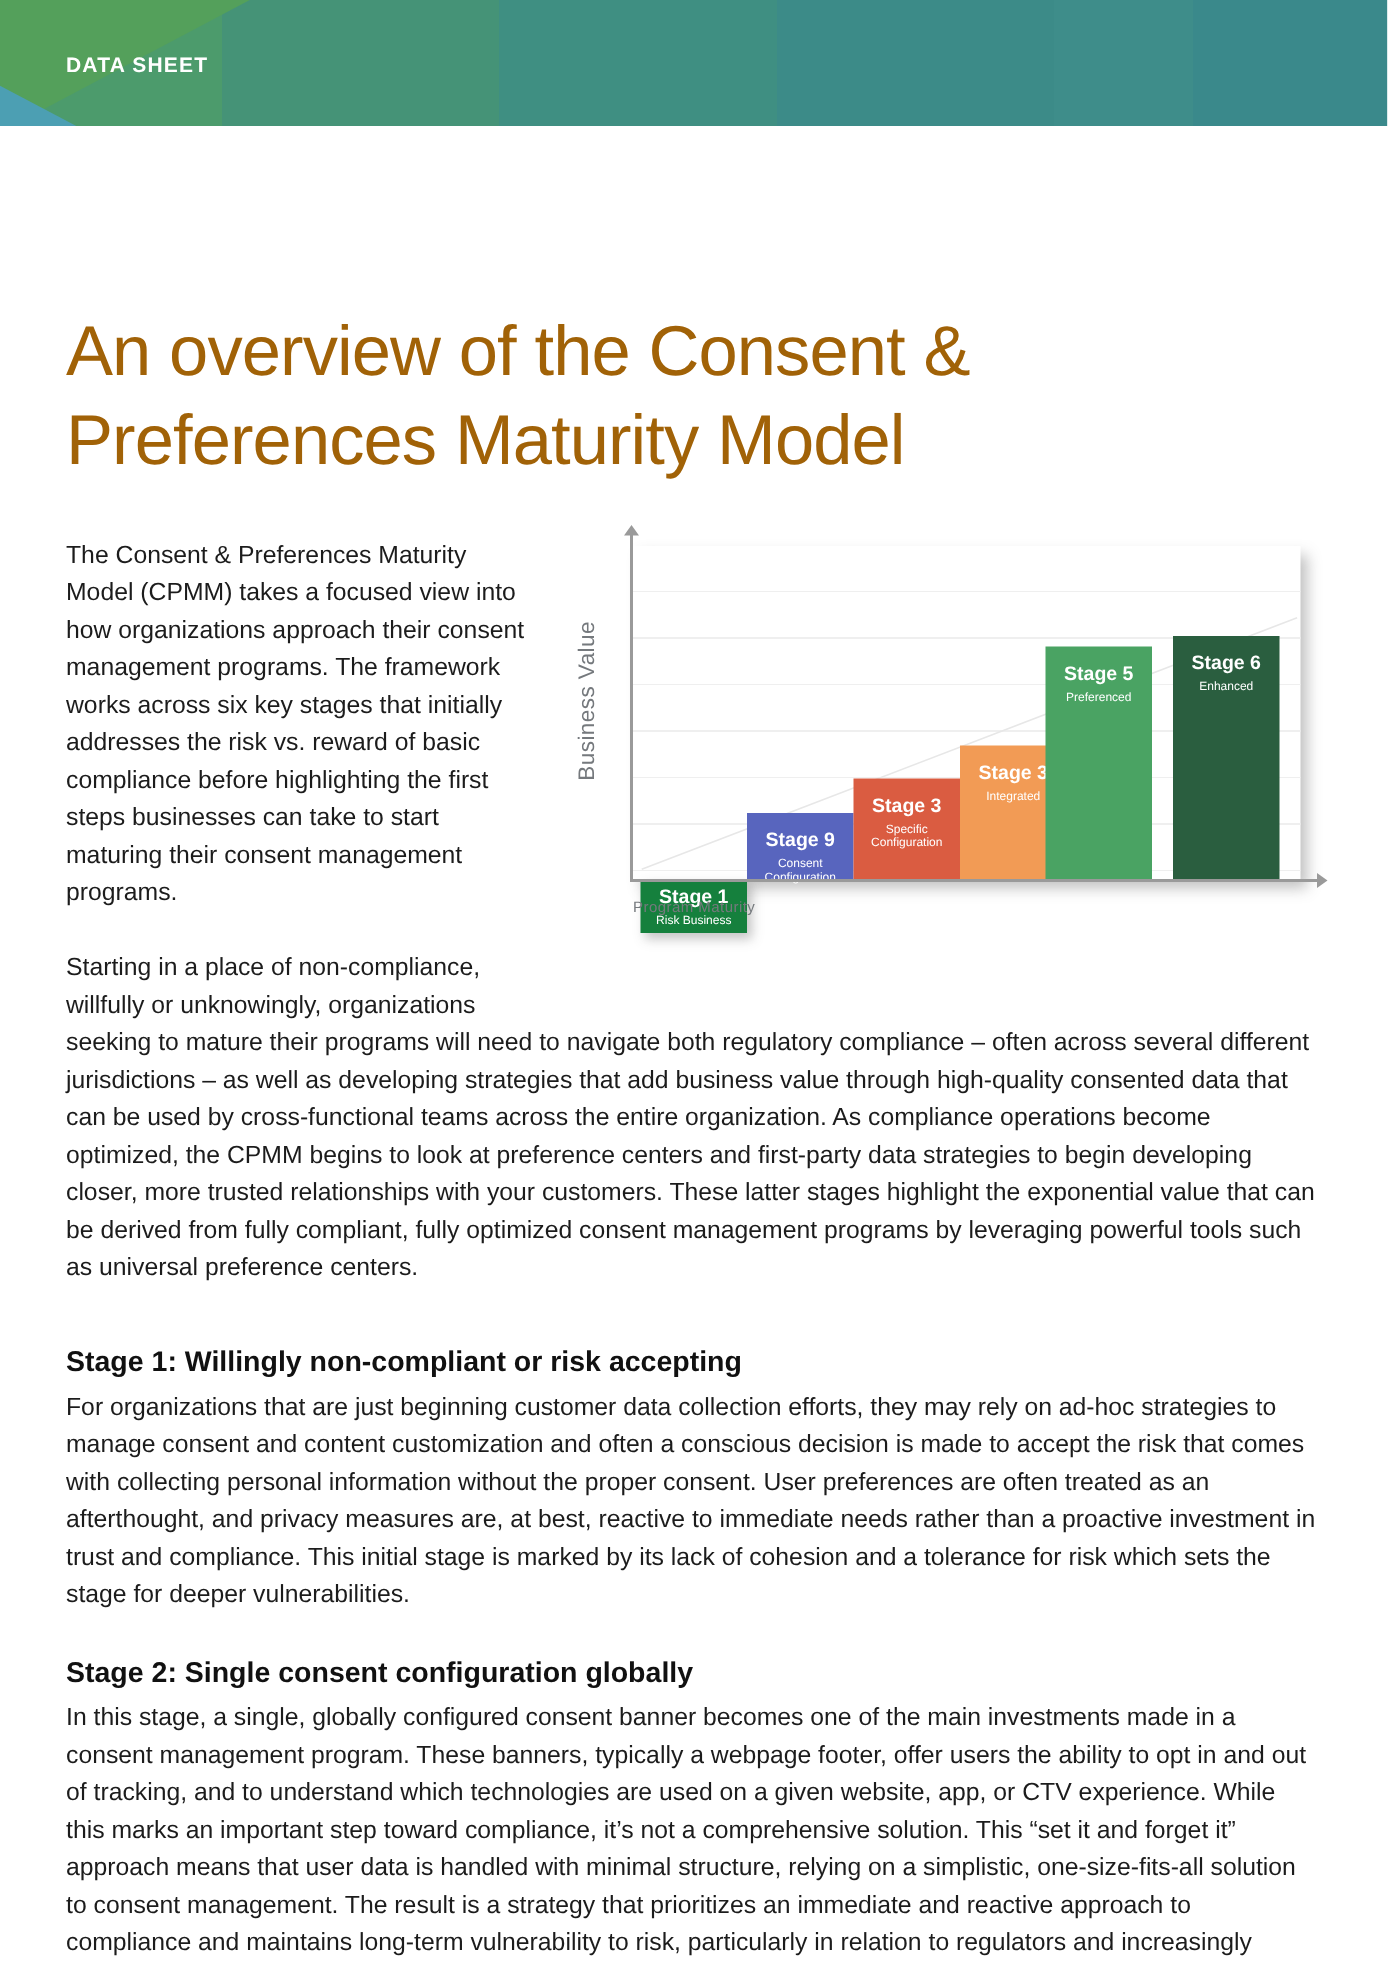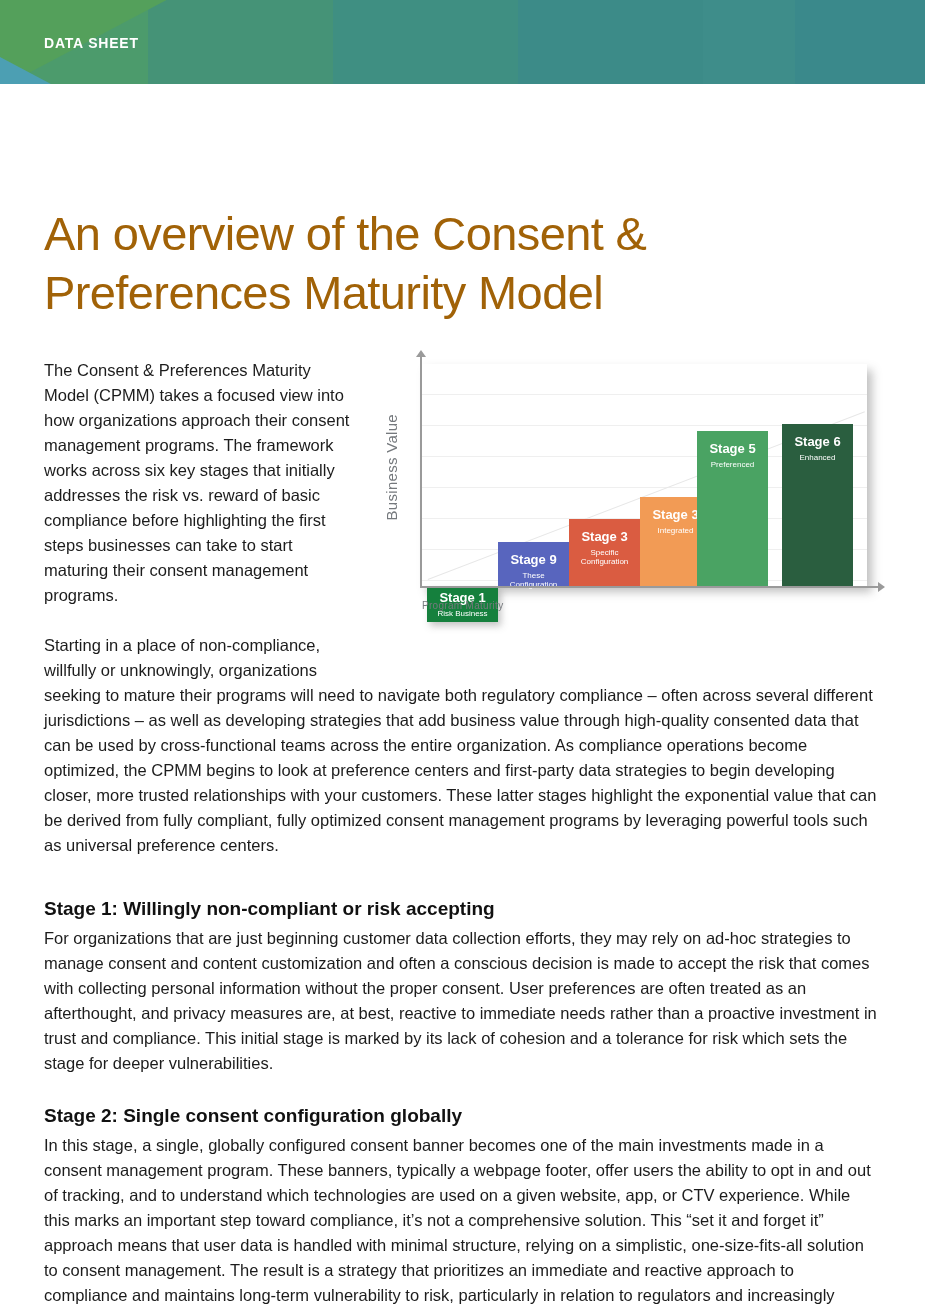--- a/index.html
+++ b/index.html
@@ -198,21 +198,21 @@
           <div class="plot">
             <div class="gridlines"></div>
             <div class="trend-line"></div>
             <div class="bars">
                 <div class="bar below" style="left: 5px; background: #15803d; top: 100%; height: 36px;">
                   <div class="bar-title">Stage 1</div>
                   <div class="bar-sub">Risk Business</div>
                 </div>
                 <div class="bar" style="left: 76px; background: rgb(88, 101, 190); bottom: 0px; height: 44px;">
                   <div class="bar-title">Stage 9</div>
-                  <div class="bar-sub">These Configuration</div>
+                  <div class="bar-sub">Consent Configuration</div>
                 </div>
                 <div class="bar" style="left: 147px; background: rgb(218, 92, 65); bottom: 0px; height: 67px;">
                   <div class="bar-title">Stage 3</div>
                   <div class="bar-sub">Specific Configuration</div>
                 </div>
                 <div class="bar" style="left: 218px; background: rgb(242, 155, 85); bottom: 0px; height: 89px;">
                   <div class="bar-title">Stage 3</div>
                   <div class="bar-sub">Integrated</div>
                 </div>
                 <div class="bar" style="left: 275px; background: rgb(74, 163, 99); bottom: 0px; height: 155px;">

